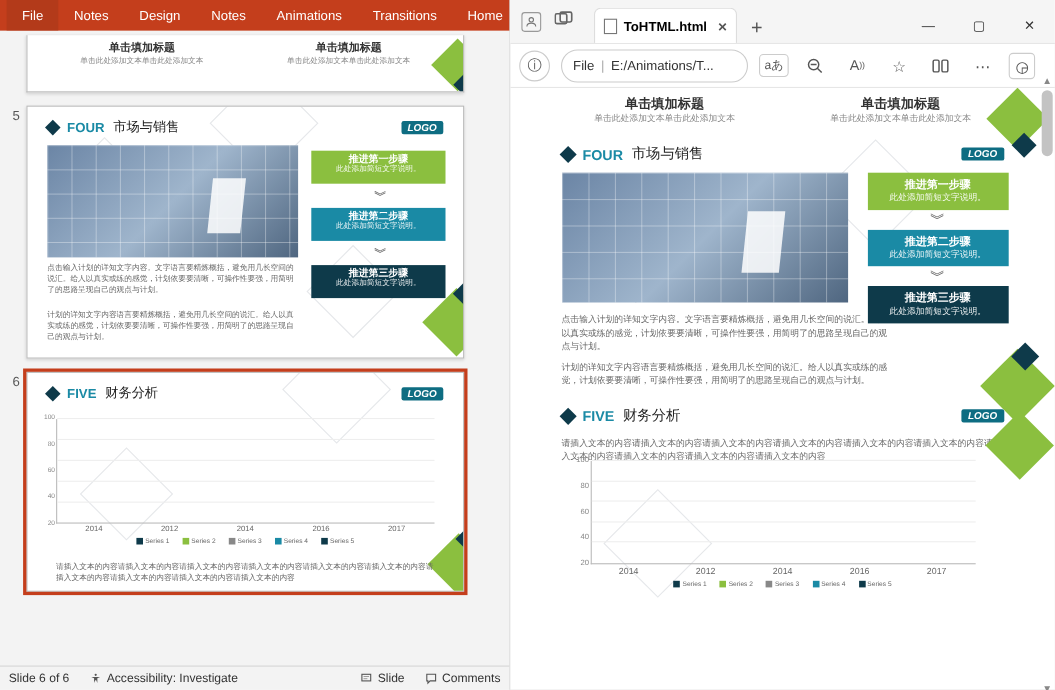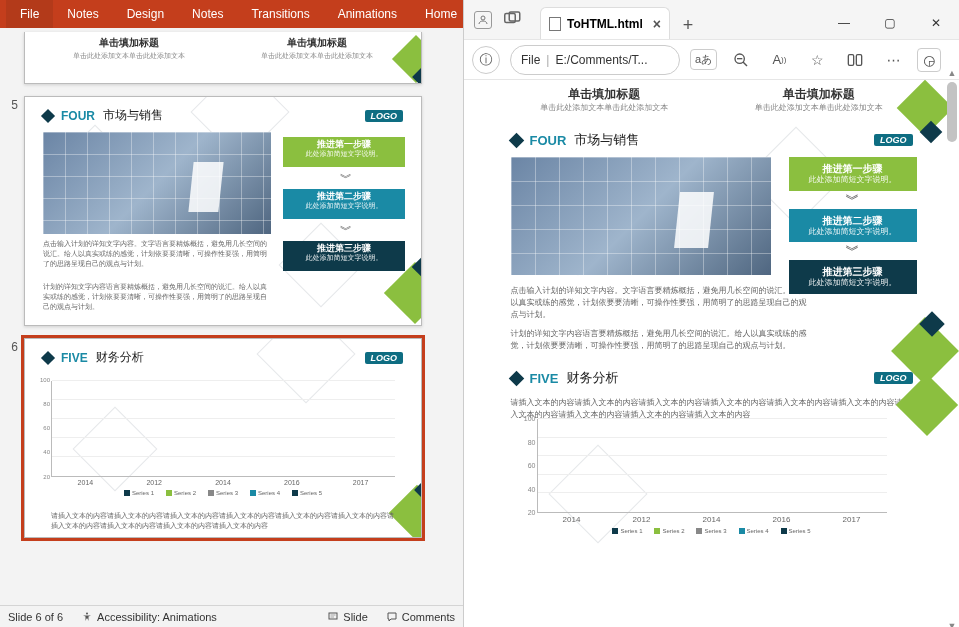--- a/index.html
+++ b/index.html
@@ -117,22 +117,22 @@
 </style>
 </head>
 <body>
 
 <div class="ppt-pane">
   <div class="ribbon">
     <div class="ribbon-tab file">File</div>
     <div class="ribbon-tab">Notes</div>
     <div class="ribbon-tab">Design</div>
     <div class="ribbon-tab">Notes</div>
+    <div class="ribbon-tab">Animations</div>
     <div class="ribbon-tab">Transitions</div>
-    <div class="ribbon-tab">Animations</div>
     <div class="ribbon-tab">Home</div>
   </div>
 
   <div class="slides-area">
 
     <div class="thumb-row">
       <div class="thumb-num"></div>
       <div class="thumb thumb-partial">
         <div class="pt-col" style="left:14px;position:absolute;">
           <div class="h">单击填加标题</div>
@@ -273,21 +273,21 @@
 
   </div>
 
   <div class="status-bar">
     <div class="item">Slide 6 of 6</div>
     <div class="item">
       <svg width="12" height="12" viewBox="0 0 24 24">
           <circle cx="12" cy="5" r="2" fill="#555"></circle>
           <path d="M4 9h16l-5 2v9l-2-5h-2l-2 5V11z" fill="#555"></path>
         </svg>
-      <span>Accessibility: Animations</span>
+      <span>Accessibility: Investigate</span>
     </div>
     <div class="flex"></div>
     <div class="item">
       <svg width="12" height="12" viewBox="0 0 24 24">
           <rect x="4" y="4" width="16" height="12" fill="none" stroke="#555" stroke-width="2"></rect>
           <line x1="7" y1="8" x2="17" y2="8" stroke="#555"></line>
           <line x1="7" y1="12" x2="14" y2="12" stroke="#555"></line>
         </svg>
       <span>Slide</span>
     </div>
@@ -325,21 +325,21 @@
       <div class="win-btn">▢</div>
       <div class="win-btn">✕</div>
     </div>
   </div>
 
   <div class="addrbar">
     <div class="circ">ⓘ</div>
     <div class="addr-field">
       <span>File</span>
       <span class="sep">|</span>
-      <span>E:/Comments/T...</span>
+      <span>E:/Animations/T...</span>
     </div>
     <div class="ab-ico" style="border:1px solid #ccc;border-radius:4px;font-size:11px;padding:2px 4px;width:auto;height:auto">aあ</div>
     <div class="ab-ico">
         <svg width="16" height="16" viewBox="0 0 24 24">
           <circle cx="10" cy="10" r="7" fill="none" stroke="#555" stroke-width="2"></circle>
           <line x1="15" y1="15" x2="21" y2="21" stroke="#555" stroke-width="2"></line>
           <line x1="6" y1="10" x2="14" y2="10" stroke="#555" stroke-width="2"></line>
         </svg>
       </div>
     <div class="ab-ico" style="font-size:13px">A<sup style="font-size:8px">))</sup></div>

